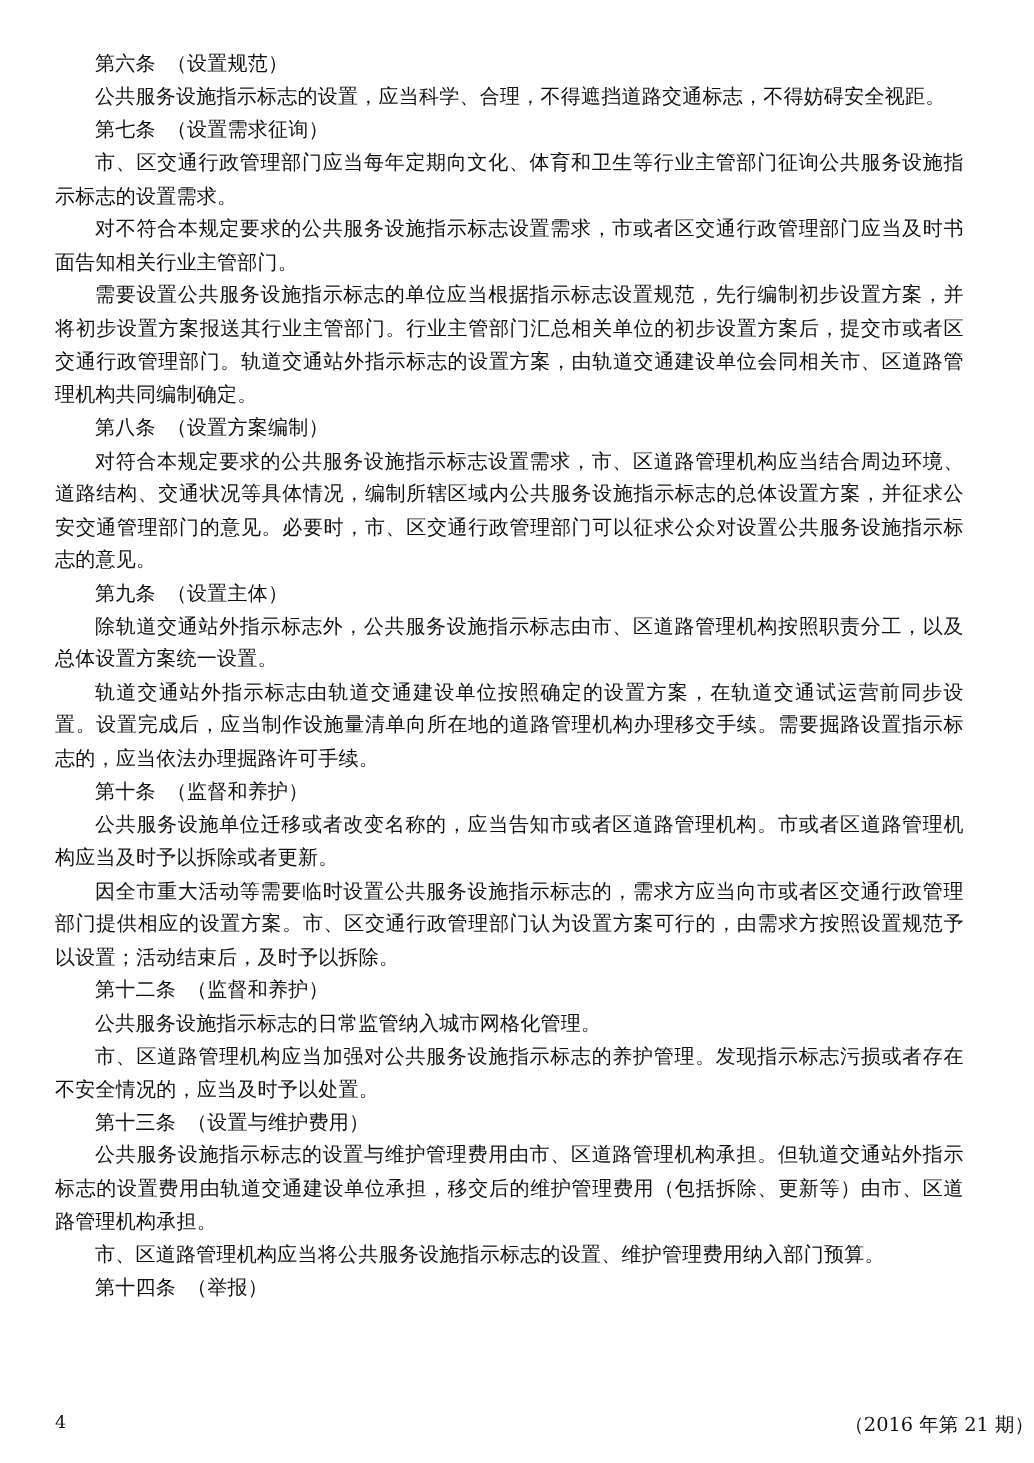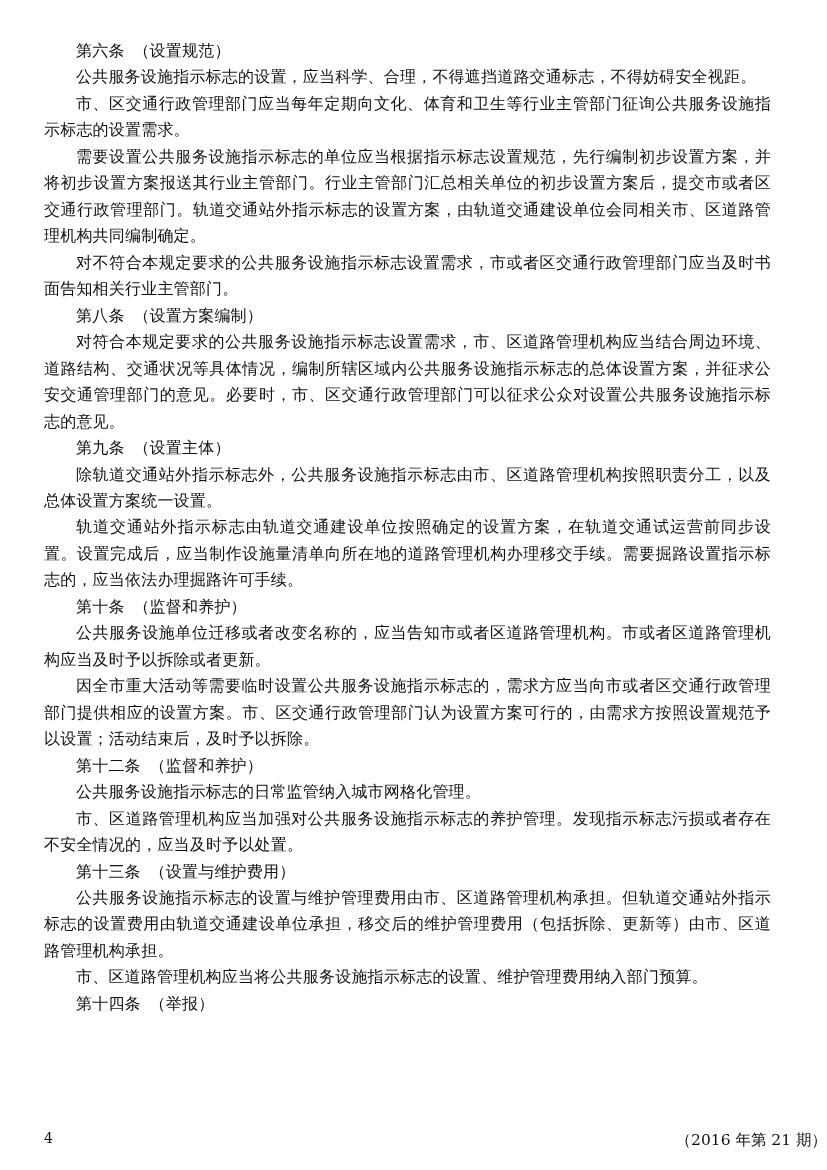--- a/index.html
+++ b/index.html
@@ -75,23 +75,24 @@
   .footer .issue::before { content: "（"; }
   .footer .issue::after { content: "）"; }
 </style>
 </head>
 <body>
 
 <div id="page">
   <div class="doc-body" id="doc-body">
       <p class="article-head"><span class="art-no">第六条</span><span class="art-title">设置规范</span></p>
       <p class="para">公共服务设施指示标志的设置，应当科学、合理，不得遮挡道路交通标志，不得妨碍安全视距。</p>
+      <p class="article-head"><span class="art-no">第七条</span><span class="art-title">设置需求征询</span></p>
       <p class="para">市、区交通行政管理部门应当每年定期向文化、体育和卫生等行业主管部门征询公共服务设施指示标志的设置需求。</p>
+      <p class="para">对不符合本规定要求的公共服务设施指示标志设置需求，市或者区交通行政管理部门应当及时书面告知相关行业主管部门。</p>
       <p class="para">需要设置公共服务设施指示标志的单位应当根据指示标志设置规范，先行编制初步设置方案，并将初步设置方案报送其行业主管部门。行业主管部门汇总相关单位的初步设置方案后，提交市或者区交通行政管理部门。轨道交通站外指示标志的设置方案，由轨道交通建设单位会同相关市、区道路管理机构共同编制确定。</p>
-      <p class="para">对不符合本规定要求的公共服务设施指示标志设置需求，市或者区交通行政管理部门应当及时书面告知相关行业主管部门。</p>
       <p class="article-head"><span class="art-no">第八条</span><span class="art-title">设置方案编制</span></p>
       <p class="para">对符合本规定要求的公共服务设施指示标志设置需求，市、区道路管理机构应当结合周边环境、道路结构、交通状况等具体情况，编制所辖区域内公共服务设施指示标志的总体设置方案，并征求公安交通管理部门的意见。必要时，市、区交通行政管理部门可以征求公众对设置公共服务设施指示标志的意见。</p>
       <p class="article-head"><span class="art-no">第九条</span><span class="art-title">设置主体</span></p>
       <p class="para">除轨道交通站外指示标志外，公共服务设施指示标志由市、区道路管理机构按照职责分工，以及总体设置方案统一设置。</p>
       <p class="para">轨道交通站外指示标志由轨道交通建设单位按照确定的设置方案，在轨道交通试运营前同步设置。设置完成后，应当制作设施量清单向所在地的道路管理机构办理移交手续。需要掘路设置指示标志的，应当依法办理掘路许可手续。</p>
       <p class="article-head"><span class="art-no">第十条</span><span class="art-title">监督和养护</span></p>
       <p class="para">公共服务设施单位迁移或者改变名称的，应当告知市或者区道路管理机构。市或者区道路管理机构应当及时予以拆除或者更新。</p>
       <p class="para">因全市重大活动等需要临时设置公共服务设施指示标志的，需求方应当向市或者区交通行政管理部门提供相应的设置方案。市、区交通行政管理部门认为设置方案可行的，由需求方按照设置规范予以设置；活动结束后，及时予以拆除。</p>
       <p class="article-head"><span class="art-no">第十二条</span><span class="art-title">监督和养护</span></p>
       <p class="para">公共服务设施指示标志的日常监管纳入城市网格化管理。</p>

